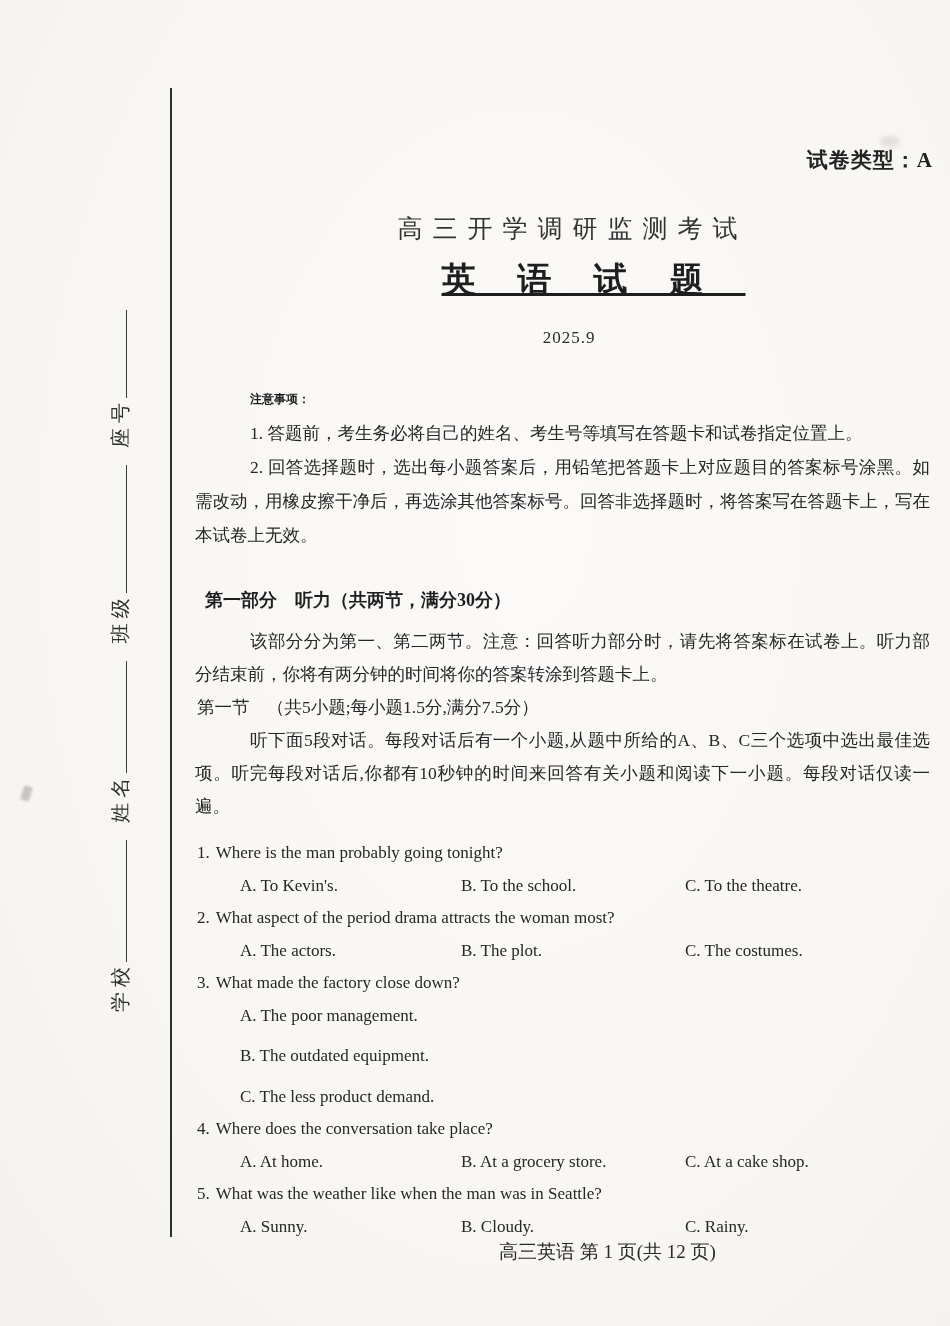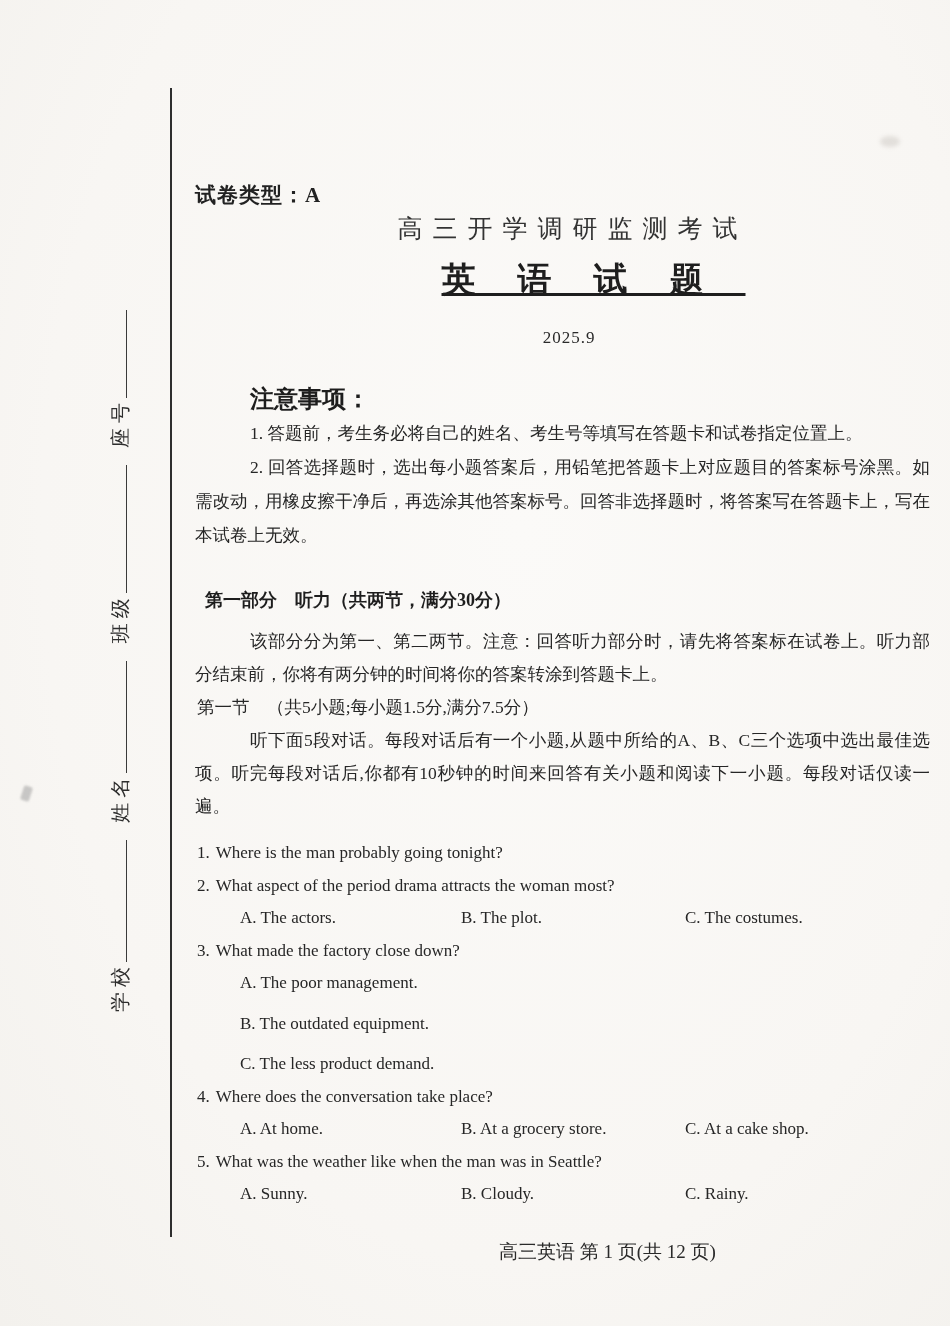--- a/index.html
+++ b/index.html
@@ -26,23 +26,22 @@
   .fld .lbl{font-size:20px;letter-spacing:5px;color:#2d2d2d;white-space:nowrap;}
   .fld .blank{display:inline-block;height:14px;border-bottom:1.6px solid #3a3a3a;}
   .fld-school .blank{width:122px;}
   .fld-name   .blank{width:112px;}
   .fld-class  .blank{width:128px;}
   .fld-seat   .blank{width:88px;}
 
   
   .paper-type{
     position:absolute;top:146px;left:195px;width:738px;
-    font-size:21px;font-weight:bold;color:#222;
+    text-align:right;font-size:21px;font-weight:bold;color:#222;
     letter-spacing:1px;
-    margin-top:35px;
   }
   .exam-title{
     position:absolute;top:212px;left:195px;width:755px;
     text-align:center;font-size:25px;color:#333;
     letter-spacing:10px;font-weight:500;
   }
   .subject-title{
     position:absolute;top:257px;left:195px;width:755px;
     text-align:center;font-size:34px;font-weight:bold;color:#1e1e1e;
     letter-spacing:42px;text-indent:42px;text-decoration:underline;
@@ -50,21 +49,21 @@
   .exam-date{
     position:absolute;top:328px;left:199px;width:740px;
     text-align:center;font-size:17px;color:#2a2a2a;letter-spacing:1px;
   }
 
   
   .content{
     position:absolute;left:195px;top:382px;width:735px;
     font-size:17.5px;line-height:34px;text-align:justify;
   }
-  .notice-heading{font-weight:bold;font-size:24px;margin-left:55px;color:#1d1d1d;}
+  .notice-heading{font-weight:bold;font-size:12px;margin-left:55px;color:#1d1d1d;}
   .para{margin:0;text-indent:55px;}
   .listening{margin-top:32px;line-height:33px;}
   .part-heading{font-weight:bold;font-size:18px;color:#1d1d1d;text-indent:2px;margin:8px;}
   .section-heading{margin:0;text-indent:2px;}
   .questions{margin-top:14px;font-size:17px;line-height:32.5px;}
   .q-line{text-indent:2px;}
   .q-num{margin-right:6px;}
   .opts-row{display:grid;grid-template-columns:221px 224px 1fr;padding-left:45px;}
   .opts-col{padding-left:45px;display:flex;flex-direction:column;gap:8px;}
   .footer{
@@ -118,20 +117,25 @@
       <p class="para">该部分分为第一、第二两节。注意：回答听力部分时，请先将答案标在试卷上。听力部分结束前，你将有两分钟的时间将你的答案转涂到答题卡上。</p>
       <p class="section-heading">第一节　（共5小题;每小题1.5分,满分7.5分）</p>
       <p class="para">听下面5段对话。每段对话后有一个小题,从题中所给的A、B、C三个选项中选出最佳选项。听完每段对话后,你都有10秒钟的时间来回答有关小题和阅读下一小题。每段对话仅读一遍。</p>
 
       <div class="questions">
 
         <div>
           <div class="q-line">
             <span class="q-num">1.</span><span>Where is the man probably going tonight?</span>
           </div>
+          <div class="opts-row">
+            <span>A. To Kevin's.</span>
+            <span>B. To the school.</span>
+            <span>C. To the theatre.</span>
+          </div>
         </div>
 
         <div>
           <div class="q-line">
             <span class="q-num">2.</span><span>What aspect of the period drama attracts the woman most?</span>
           </div>
           <div class="opts-row">
             <span>A. The actors.</span>
             <span>B. The plot.</span>
             <span>C. The costumes.</span>

